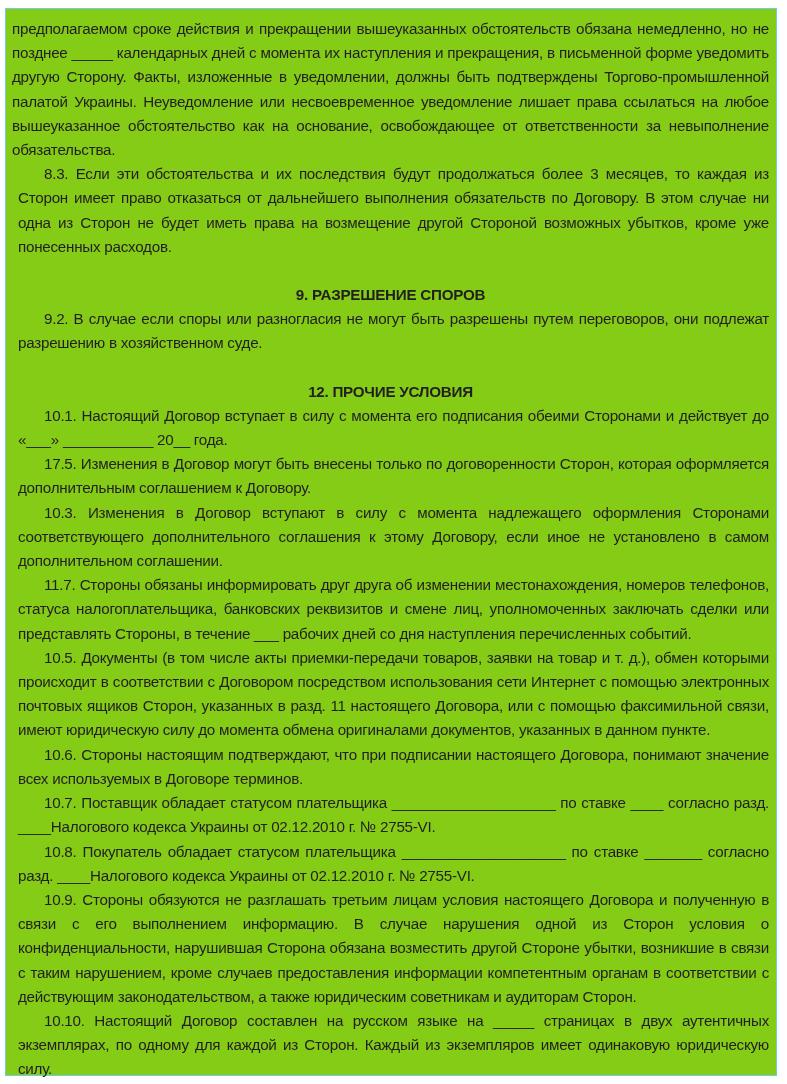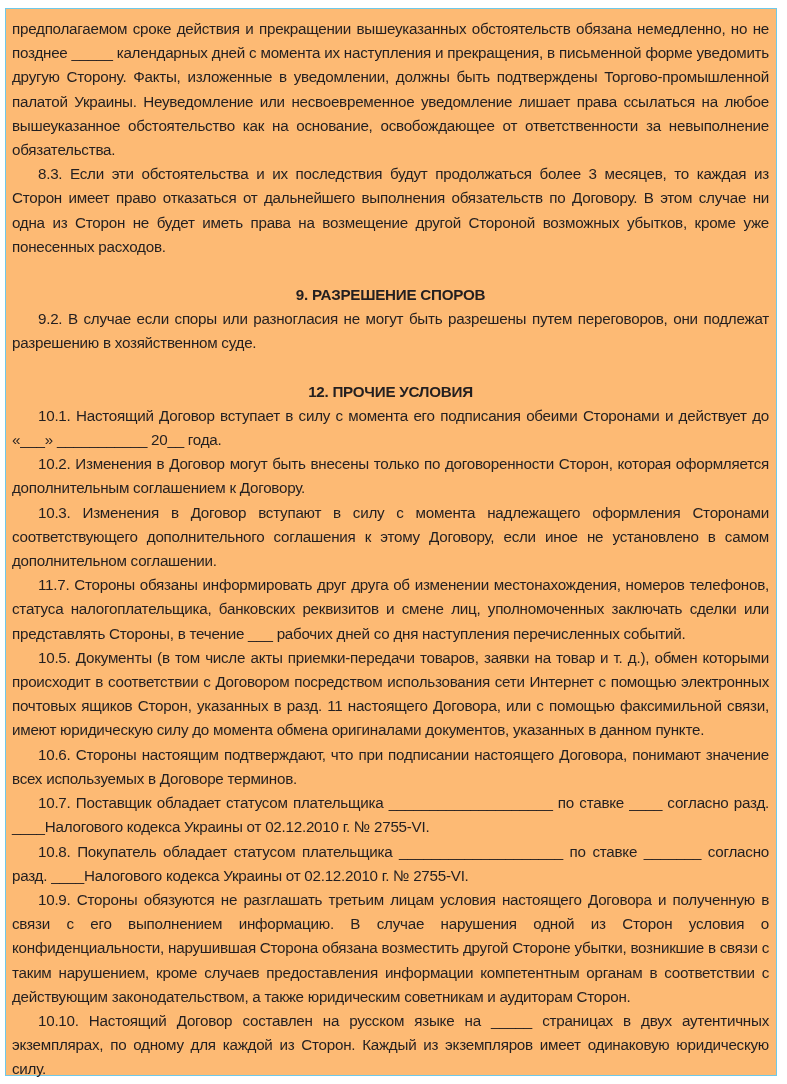--- a/index.html
+++ b/index.html
@@ -3,54 +3,54 @@
   <meta charset="utf-8">
   <style>
     html, body { margin: 0; padding: 0; background: #ffffff; }
     body { width: 787px; height: 1084px; position: relative; overflow: hidden; }
     .frame {
       position: absolute;
       left: 5px; top: 8px;
       width: 772px; height: 1068px;
       border: 1.5px solid #6fc9e8;
       box-sizing: border-box;
-      background: #fdba74;
+      background: #84cc16;
     }
     .content {
       position: absolute;
       left: 6px; top: 8px; right: 7px;
       font-family: "Liberation Sans", sans-serif;
       font-size: 15.2px;
       line-height: 24.2px;
       color: #231f20;
       letter-spacing: -0.25px;
     }
     p { margin: 0; text-align: justify; text-align-last: left; }
-    .indent { text-indent: 26px; }
+    .indent { text-indent: 26px; margin-left: 6px; }
     .heading {
       text-align: left;
       text-align-last: center;
       font-weight: bold;
       margin-top: 24px;
     }
   </style>
 </head>
 <body>
 
 <div class="frame">
   <div class="content">
     <p>предполагаемом сроке действия и прекращении вышеуказанных обстоятельств обязана немедленно, но не позднее _____ календарных дней с момента их наступления и прекращения, в письменной форме уведомить другую Сторону. Факты, изложенные в уведомлении, должны быть подтверждены Торгово-промышленной палатой Украины. Неуведомление или несвоевременное уведомление лишает права ссылаться на любое вышеуказанное обстоятельство как на основание, освобождающее от ответственности за невыполнение обязательства.</p>
     <p class="indent">8.3. Если эти обстоятельства и их последствия будут продолжаться более 3 месяцев, то каждая из Сторон имеет право отказаться от дальнейшего выполнения обязательств по Договору. В этом случае ни одна из Сторон не будет иметь права на возмещение другой Стороной возможных убытков, кроме уже понесенных расходов.</p>
 
     <p class="heading">9. РАЗРЕШЕНИЕ СПОРОВ</p>
     <p class="indent">9.2. В случае если споры или разногласия не могут быть разрешены путем переговоров, они подлежат разрешению в хозяйственном суде.</p>
 
     <p class="heading">12. ПРОЧИЕ УСЛОВИЯ</p>
     <p class="indent">10.1. Настоящий Договор вступает в силу с момента его подписания обеими Сторонами и действует до «___» ___________ 20__ года.</p>
-    <p class="indent">10.2. Изменения в Договор могут быть внесены только по договоренности Сторон, которая оформляется дополнительным соглашением к Договору.</p>
+    <p class="indent">17.5. Изменения в Договор могут быть внесены только по договоренности Сторон, которая оформляется дополнительным соглашением к Договору.</p>
     <p class="indent">10.3. Изменения в Договор вступают в силу с момента надлежащего оформления Сторонами соответствующего дополнительного соглашения к этому Договору, если иное не установлено в самом дополнительном соглашении.</p>
     <p class="indent">11.7. Стороны обязаны информировать друг друга об изменении местонахождения, номеров телефонов, статуса налогоплательщика, банковских реквизитов и смене лиц, уполномоченных заключать сделки или представлять Стороны, в течение ___ рабочих дней со дня наступления перечисленных событий.</p>
     <p class="indent">10.5. Документы (в том числе акты приемки-передачи товаров, заявки на товар и т. д.), обмен которыми происходит в соответствии с Договором посредством использования сети Интернет с помощью электронных почтовых ящиков Сторон, указанных в разд. 11 настоящего Договора, или с помощью факсимильной связи, имеют юридическую силу до момента обмена оригиналами документов, указанных в данном пункте.</p>
     <p class="indent">10.6. Стороны настоящим подтверждают, что при подписании настоящего Договора, понимают значение всех используемых в Договоре терминов.</p>
     <p class="indent">10.7. Поставщик обладает статусом плательщика ____________________ по ставке ____ согласно разд. ____Налогового кодекса Украины от 02.12.2010 г. № 2755-VI.</p>
     <p class="indent">10.8. Покупатель обладает статусом плательщика ____________________ по ставке _______ согласно разд. ____Налогового кодекса Украины от 02.12.2010 г. № 2755-VI.</p>
     <p class="indent">10.9. Стороны обязуются не разглашать третьим лицам условия настоящего Договора и полученную в связи с его выполнением информацию. В случае нарушения одной из Сторон условия о конфиденциальности, нарушившая Сторона обязана возместить другой Стороне убытки, возникшие в связи с таким нарушением, кроме случаев предоставления информации компетентным органам в соответствии с действующим законодательством, а также юридическим советникам и аудиторам Сторон.</p>
     <p class="indent">10.10. Настоящий Договор составлен на русском языке на _____ страницах в двух аутентичных экземплярах, по одному для каждой из Сторон. Каждый из экземпляров имеет одинаковую юридическую силу.</p>
   </div>
 </div>

